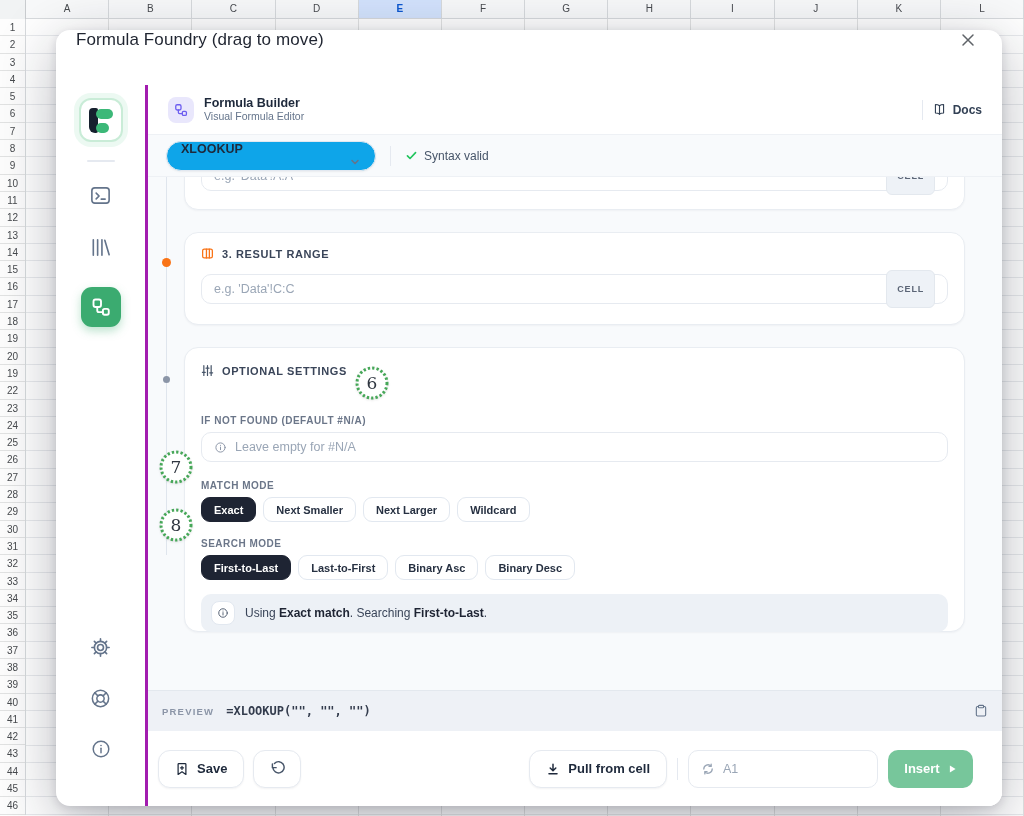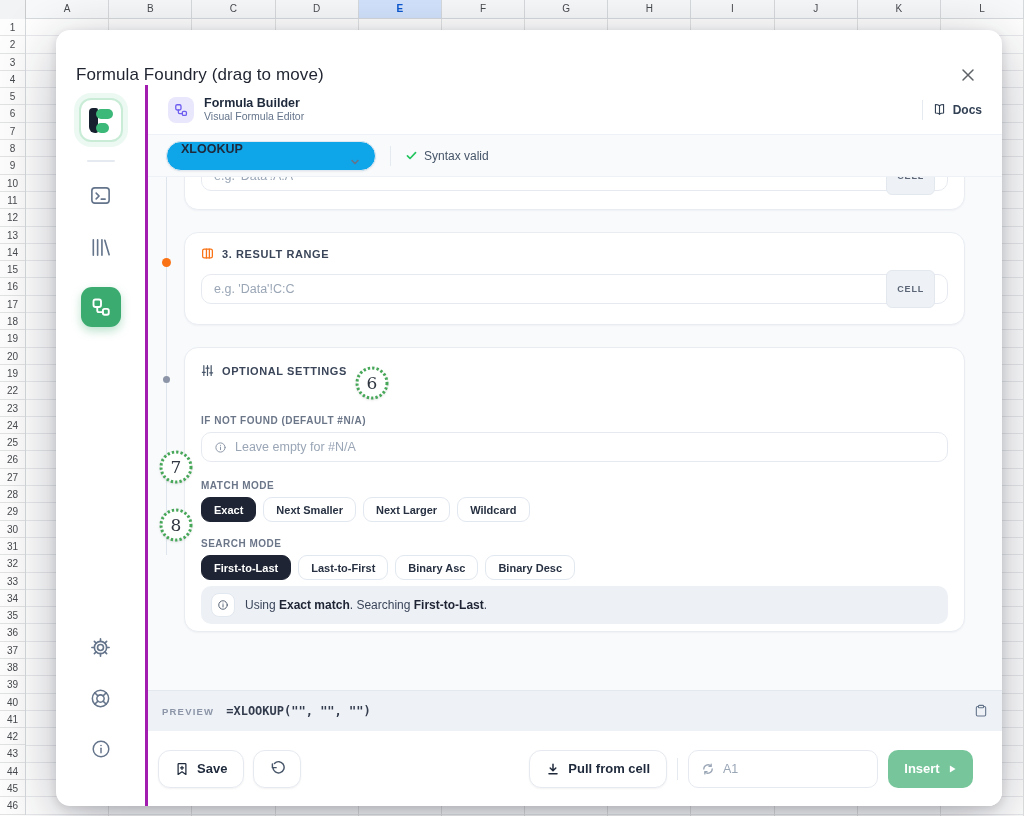--- a/index.html
+++ b/index.html
@@ -19,21 +19,21 @@
     border-right:1px solid #d7dadd; }
   .col-h.sel { background:#d3e3fd; color:#0b57d0; font-weight:700; }
   #row-headers { position:absolute; left:0; top:19px; width:26px; border-right:1px solid #d7dadd; background:#fdfdfd; }
   .row-h { height:17.3px; font-size:10px; color:#474a4e; text-align:center; line-height:17px;
     border-bottom:1px solid #e2e3e3; }
 
   
   #dialog { position:absolute; left:56px; top:30px; width:946px; height:776px; background:#fff;
     border-radius:14px; box-shadow:0 14px 60px rgba(20,24,40,.30), 0 3px 10px rgba(20,24,40,.14);
     overflow:hidden; }
-  #title-bar { height:55px; display:flex; align-items:flex-end; padding:0 24px 0 20px; }
+  #title-bar { height:55px; display:flex; align-items:flex-start; padding:0 24px 0 20px; }
   #title-bar .t { font-size:17px; font-weight:500; color:#1f2430; letter-spacing:.1px; }
   #close-btn { margin-left:auto; width:20px; height:20px; color:#5f6368; display:flex;
     align-items:center; justify-content:center; cursor:pointer; }
 
   #app { display:flex; height:721px; }
 
   
   #side { width:89px; flex:0 0 89px; display:flex; flex-direction:column; align-items:center;
     padding-top:13px; }
   #logo { width:44px; height:44px; border-radius:12px; background:#fff; border:2px solid #c9ecd7;
@@ -100,21 +100,21 @@
   .mini-label { font-size:10px; font-weight:700; letter-spacing:.5px; color:#6b7689; }
   #ifnf-label { margin-top:38px; }
   #ifnf-shell { margin-top:6px; }
   #match-label { margin-top:18px; }
   #search-label { margin-top:16px; }
   .pill-row { display:flex; gap:7px; margin-top:6px; }
   .pill { height:25px; padding:0 12px; border-radius:9px; border:1px solid #e2e8f0; background:#fff;
     font-size:11px; font-weight:700; color:#273142; font-family:"Liberation Sans",sans-serif; cursor:pointer; }
   .pill.sel { background:#1e2433; border-color:#1e2433; color:#fff; }
 
-  #note { margin-top:6px; height:38px; background:#edf1f6; border-radius:10px; display:flex;
+  #note { margin-top:14px; height:38px; background:#edf1f6; border-radius:10px; display:flex;
     align-items:center; gap:10px; padding:0 10px; }
   #note .ibox { width:24px; height:24px; background:#fff; border:1px solid #e2e8f0; border-radius:8px;
     display:flex; align-items:center; justify-content:center; color:#475569; flex:0 0 24px; }
   #note .txt { font-size:12px; color:#3a4559; }
   #note b { color:#1e2433; }
 
   .badge { position:absolute; width:36px; height:36px; filter:drop-shadow(0 1px 1px rgba(0,0,0,.12)); }
   .badge span { position:absolute; inset:0; display:flex; align-items:center; justify-content:center;
     font-family:"DejaVu Serif", serif; font-size:17px; color:#2f3640; }
   #badge-6 { left:206px; top:188px; } #badge-7 { left:10px; top:272px; } #badge-8 { left:10px; top:330px; }

